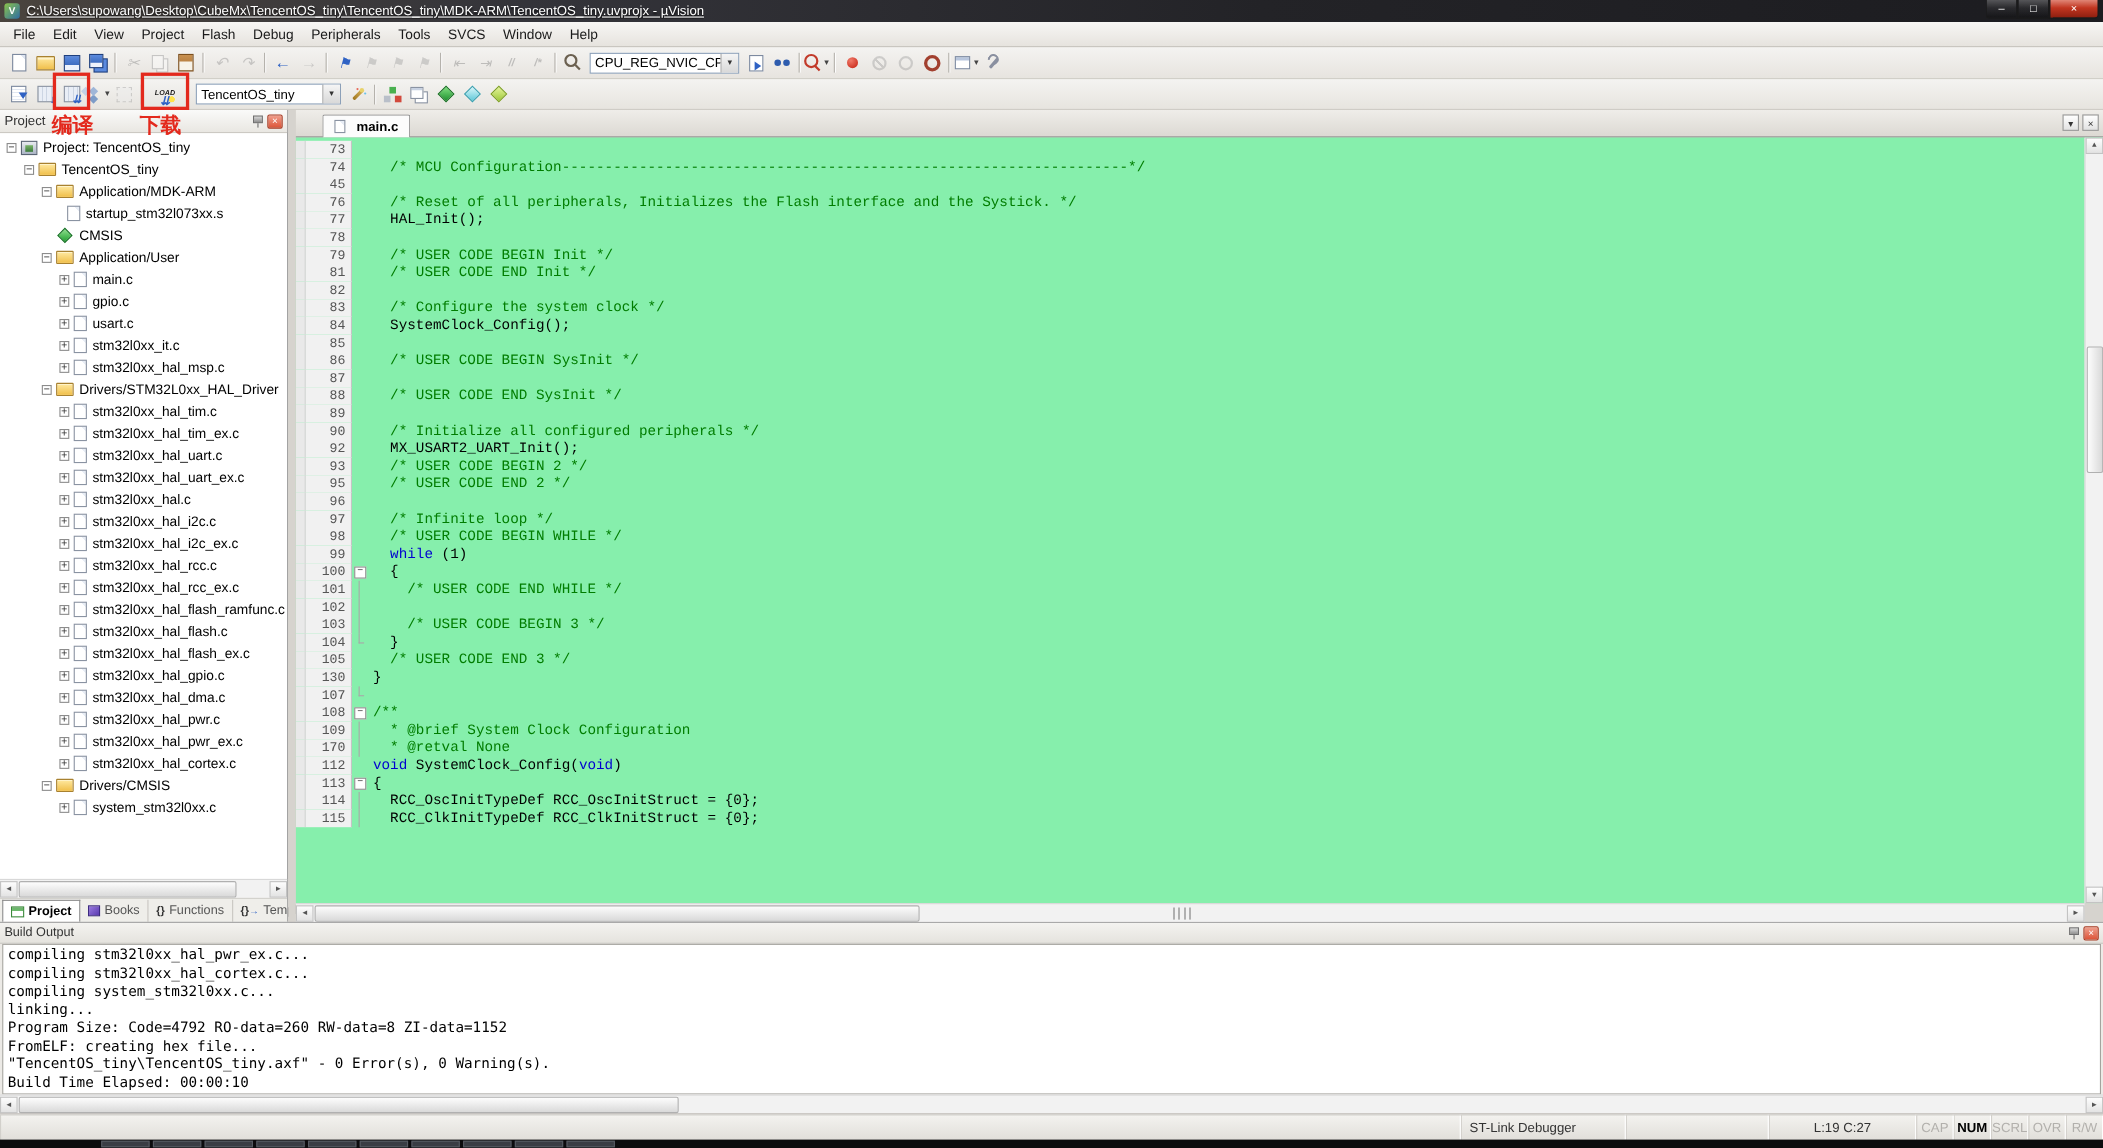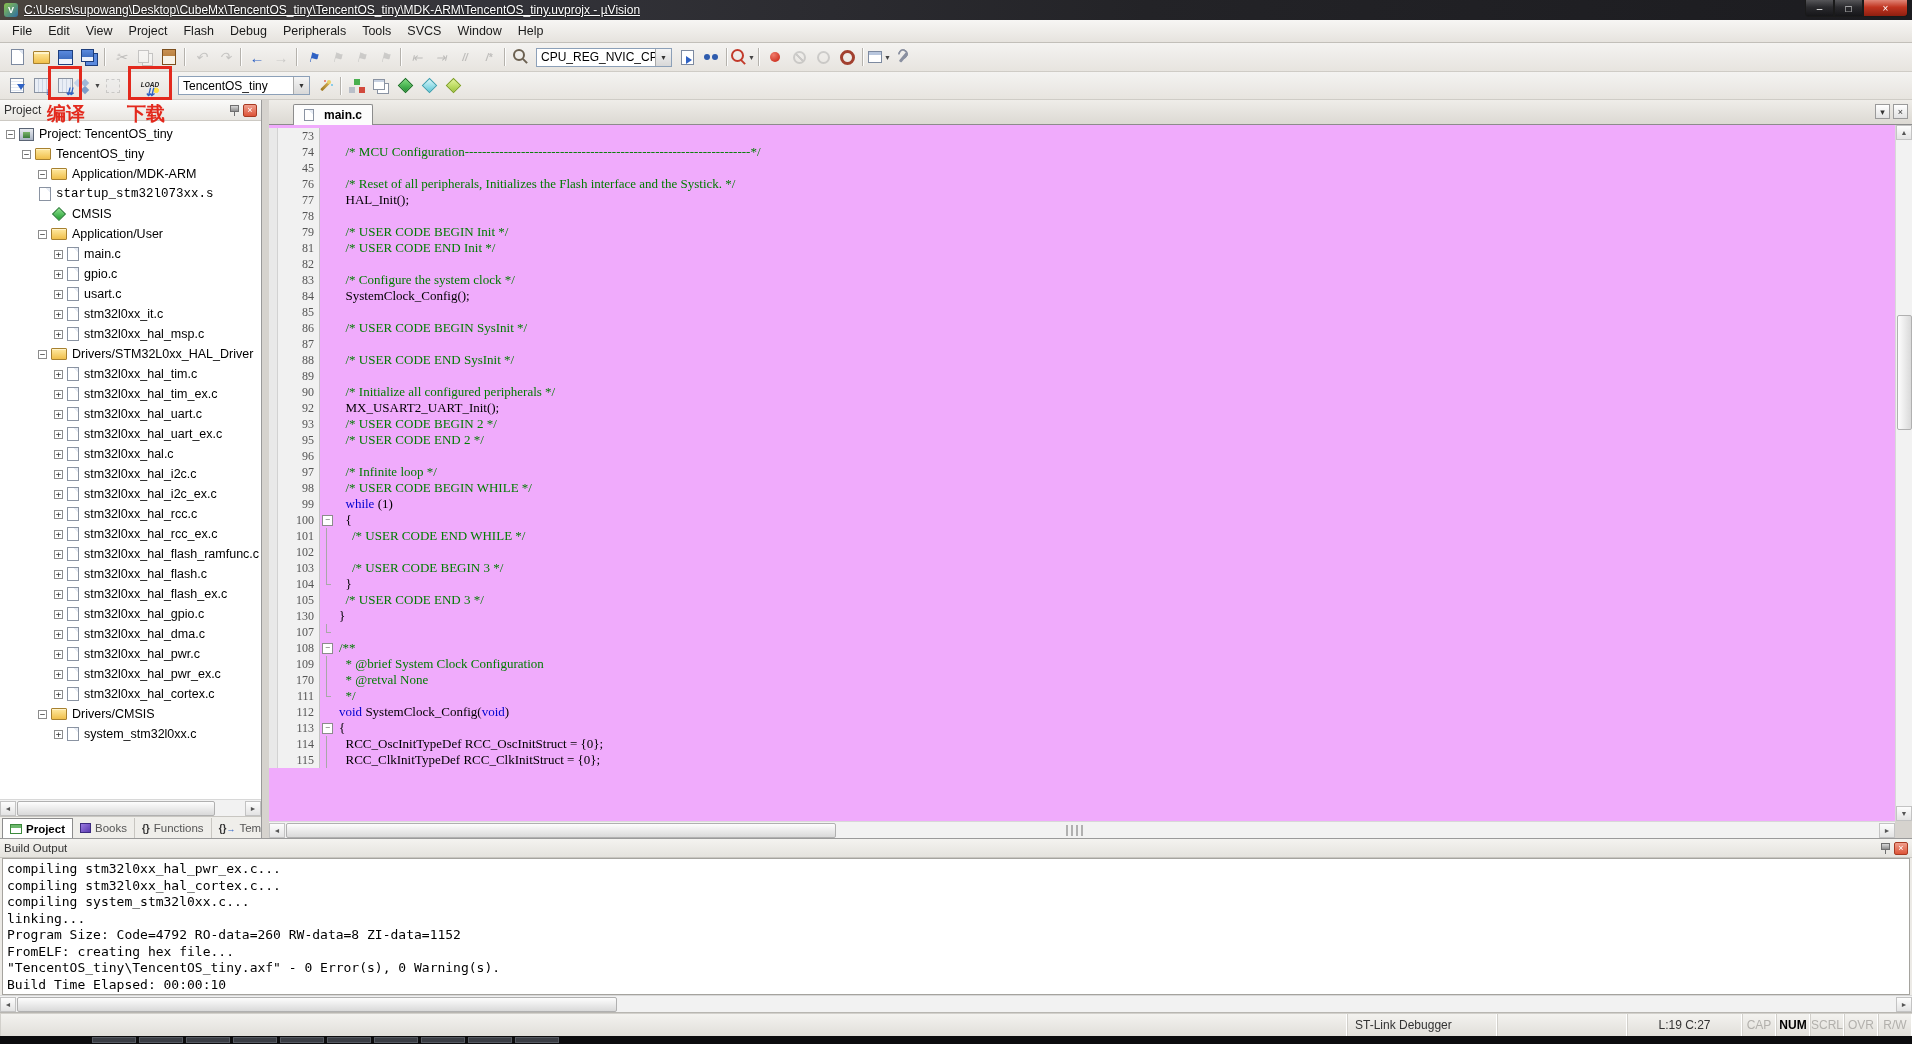--- a/index.html
+++ b/index.html
@@ -133,21 +133,21 @@
   .vsplit { width:7px; background:#d6d3ce; flex:none; }
 
   
   .earea { flex:1; display:flex; flex-direction:column; min-width:0; }
   .etabs { height:25px; background:linear-gradient(#efede9,#dcd9d3); border-bottom:1px solid #8c8c8c; display:flex; align-items:flex-end; padding-left:24px; position:relative; flex:none; }
   .etab { height:21px; display:flex; align-items:center; gap:5px; padding:0 10px; background:#fcfcfc; border:1px solid #8c8c8c; border-bottom:none; border-radius:2px 2px 0 0; font-size:12px; font-weight:bold; position:relative; top:1px; }
   .etab .ti-file { width:10px; height:12px; }
   .etab-ctrl { position:absolute; right:4px; top:4px; display:flex; gap:3px; }
   .sbtn { width:15px; height:15px; border:1px solid #9a9a9a; background:linear-gradient(#fff,#e2e2e2); color:#333; font-size:9px; display:flex; align-items:center; justify-content:center; }
 
-  .ecode { flex:1; background:#f0abfc; position:relative; overflow:hidden; font-family:Liberation Serif, serif; }
+  .ecode { flex:1; background:#86efac; position:relative; overflow:hidden; font-family:Liberation Mono, monospace; }
   .codeinner { position:absolute; inset:0 17px 0 0; overflow:hidden; padding-top:3px; }
   .cl { display:flex; height:16px; line-height:16px; font-size:13px; }
   .bm { width:9px; background:#e9e9e9; border-right:1px solid #d2d2d2; flex:none; }
   .ln { width:42px; background:#f1f1f1; color:#555; font-size:12px; text-align:right; padding-right:5px; border-right:1px solid #c4c4c4; flex:none; }
   .fd { width:14px; flex:none; position:relative; }
   .fd.m::before { content:"−"; position:absolute; left:2px; top:3px; width:9px; height:9px; border:1px solid #8c8c8c; background:#fff; font-size:9px; line-height:7px; text-align:center; color:#333; }
   .fd.v::before { content:""; position:absolute; left:6px; top:0; bottom:0; border-left:1px solid #a8a8a8; }
   .fd.e::before { content:""; position:absolute; left:6px; top:0; height:9px; border-left:1px solid #a8a8a8; }
   .fd.e::after { content:""; position:absolute; left:6px; top:8px; width:5px; border-top:1px solid #a8a8a8; }
   .ct { white-space:pre; padding-left:5px; color:#000; }
@@ -385,21 +385,21 @@
           <div class="trow" style="padding-left: 22px;">
             <span class="exp">−</span>
             <span class="ti ti-folder"></span>
             <span class="tlabel">TencentOS_tiny</span>
           </div>
           <div class="trow" style="padding-left: 38px;">
             <span class="exp">−</span>
             <span class="ti ti-folder"></span>
             <span class="tlabel">Application/MDK-ARM</span>
           </div>
-          <div class="trow" style="padding-left: 26px; font-family: Liberation Mono, monospace;">
+          <div class="trow" style="padding-left: 48px;">
             <span class="exp-sp"></span>
             <span class="ti ti-file"></span>
             <span class="tlabel">startup_stm32l073xx.s</span>
           </div>
           <div class="trow" style="padding-left: 38px;">
             <span class="exp-sp"></span>
             <span class="ti ti-cmsis"></span>
             <span class="tlabel">CMSIS</span>
           </div>
           <div class="trow" style="padding-left: 38px;">
@@ -775,26 +775,20 @@
               <span class="bm"></span>
               <span class="ln">109</span>
               <span class="fd v"></span>
               <span class="ct"><span class="c">  * @brief System Clock Configuration</span></span>
             </div>
             <div class="cl">
               <span class="bm"></span>
               <span class="ln">170</span>
               <span class="fd v"></span>
               <span class="ct"><span class="c">  * @retval None</span></span>
-            </div>
-            <div class="cl">
-              <span class="bm"></span>
-              <span class="ln">111</span>
-              <span class="fd e"></span>
-              <span class="ct"><span class="c">  */</span></span>
             </div>
             <div class="cl">
               <span class="bm"></span>
               <span class="ln">112</span>
               <span class="fd"></span>
               <span class="ct"><span class="k">void</span><span> SystemClock_Config(</span><span class="k">void</span><span>)</span></span>
             </div>
             <div class="cl">
               <span class="bm"></span>
               <span class="ln">113</span>
@@ -849,21 +843,21 @@
       <span class="ar l">◄</span>
       <span class="th" style="left:17px;width:600px;"></span>
       <span class="ar r">►</span>
     </div>
   </div>
 
   <div class="sbar">
     <div class="scell grow"></div>
     <div class="scell" style="width:150px;">ST-Link Debugger</div>
     <div class="scell" style="width:130px;"></div>
-    <div class="scell" style="width:115px;justify-content:center;">L:19 C:27</div>
+    <div class="scell" style="width:134px;justify-content:center;">L:19 C:27</div>
     <div id="stoggles" style="display:flex;">
         <div class="tg">CAP</div>
         <div class="tg on">NUM</div>
         <div class="tg">SCRL</div>
         <div class="tg">OVR</div>
         <div class="tg">R/W</div>
       </div>
   </div>
 
   <div class="task" id="taskbar">

